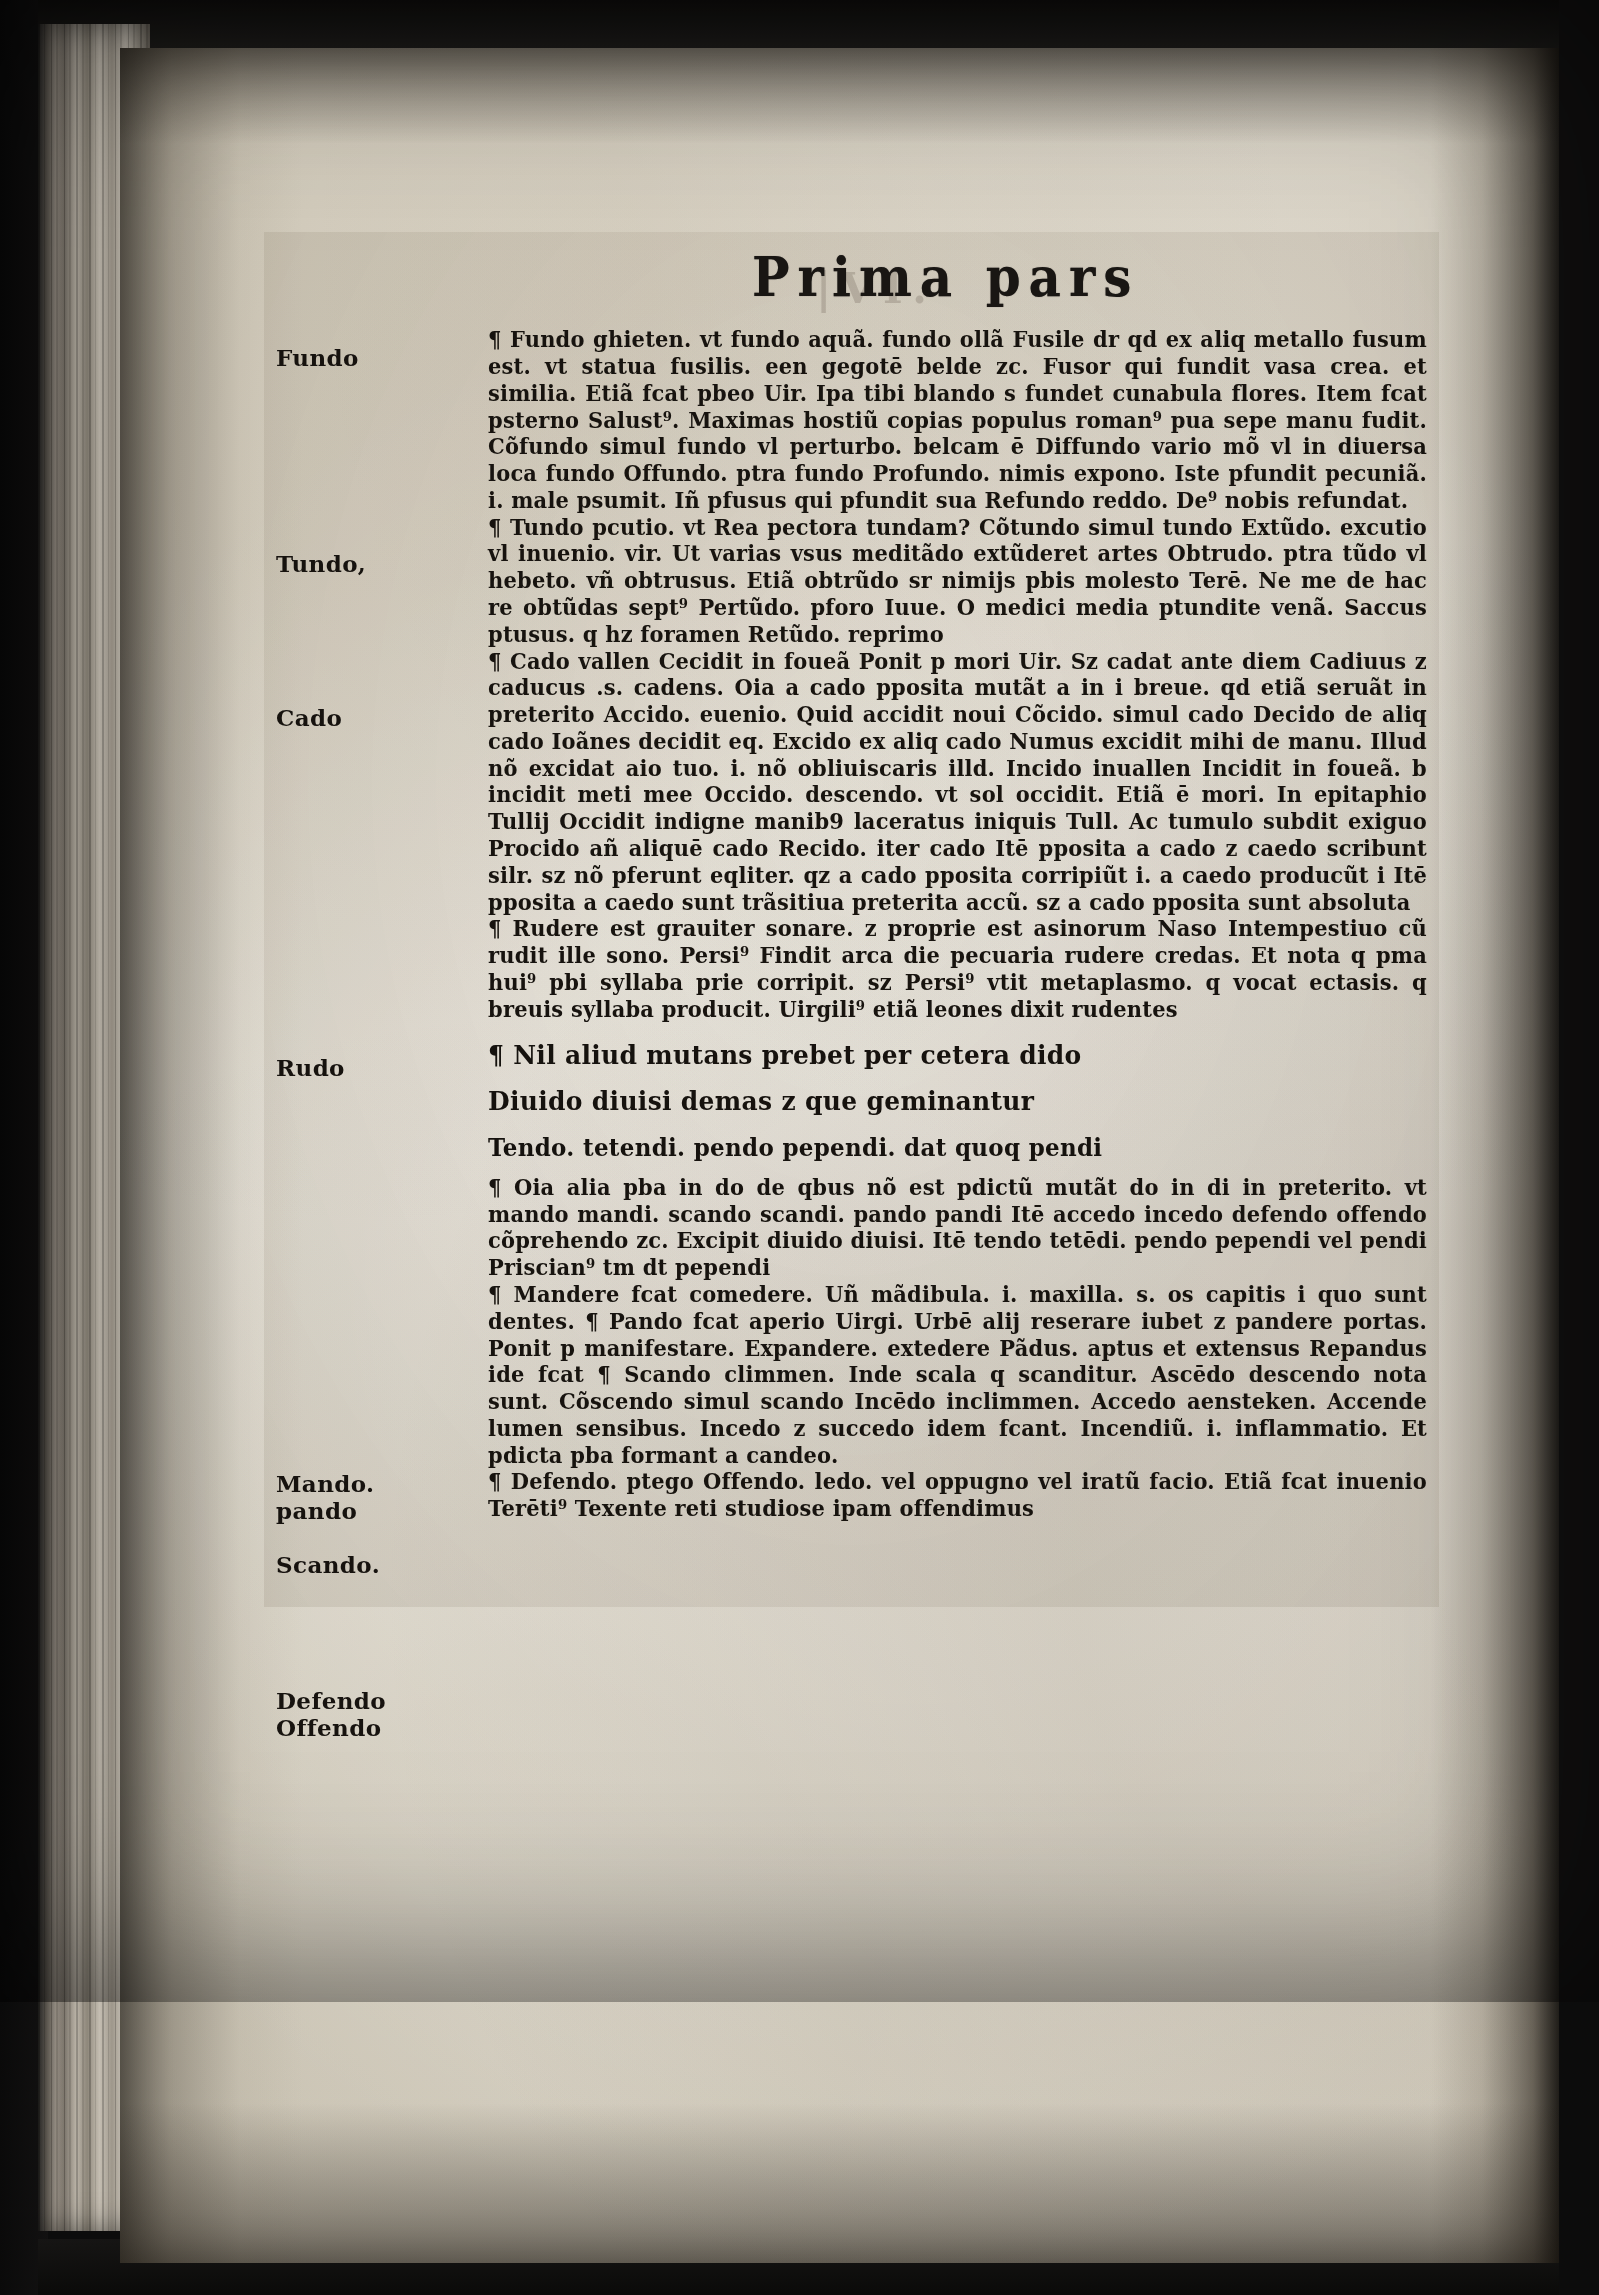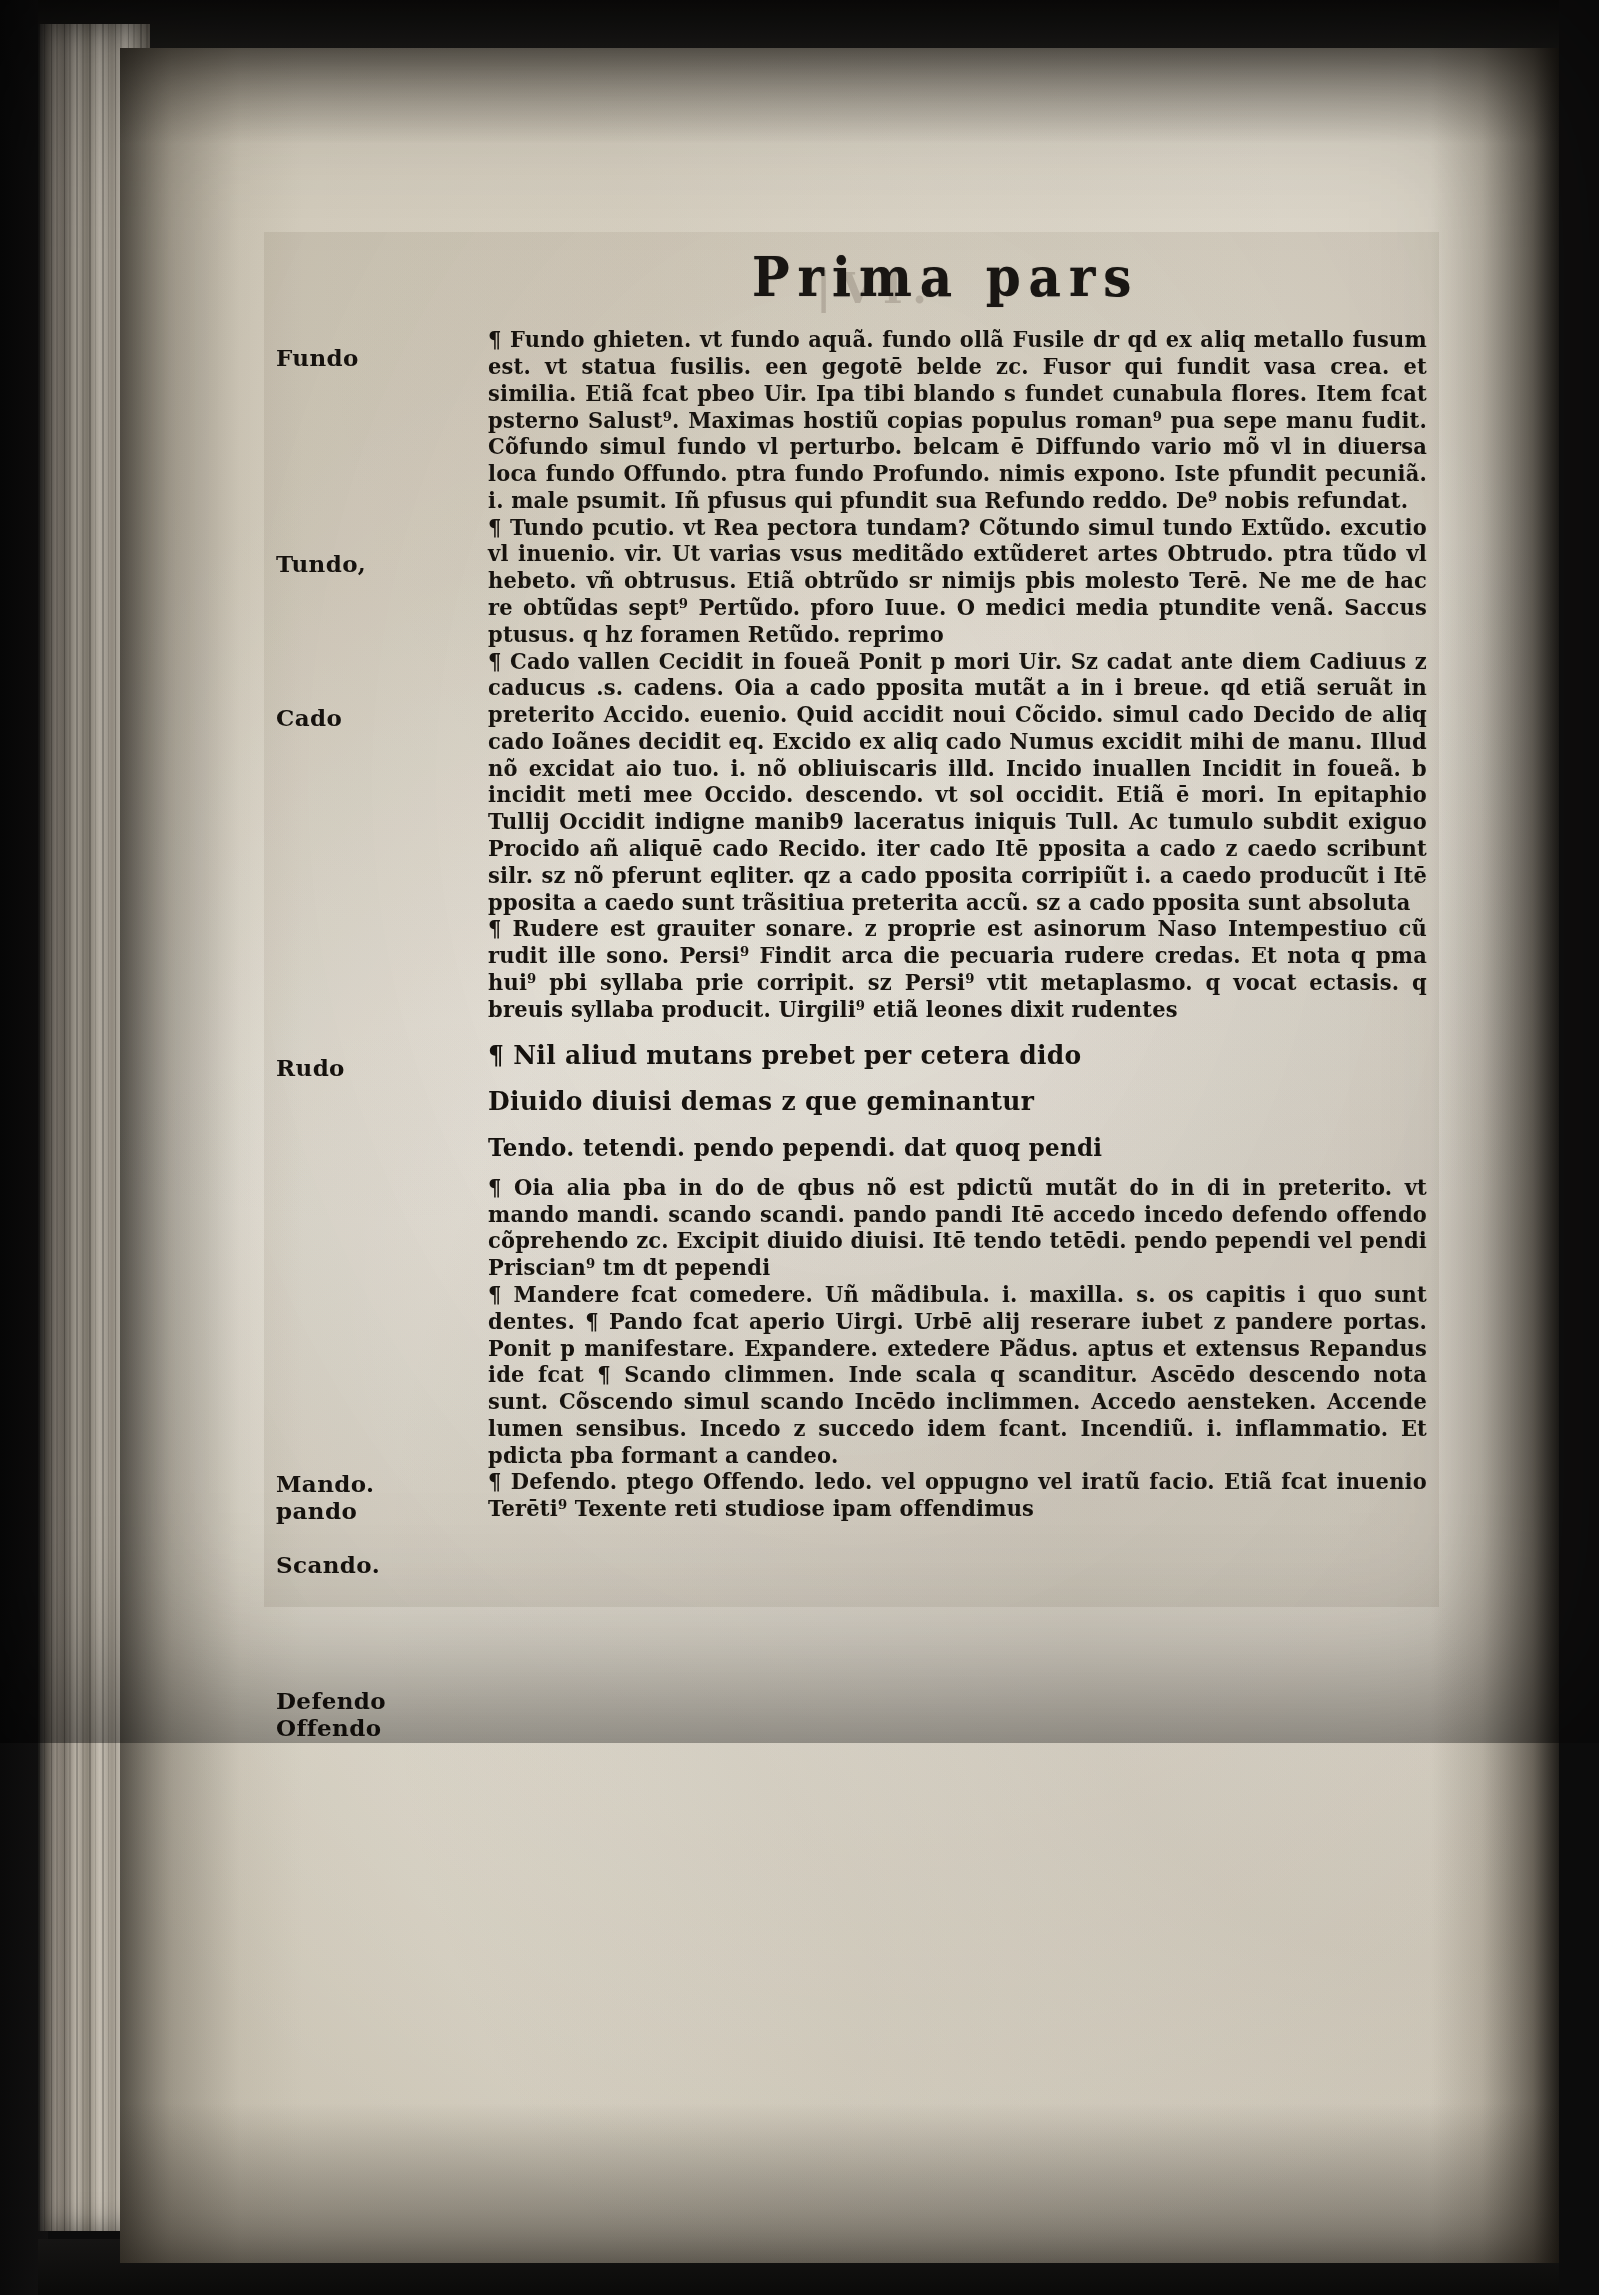--- a/index.html
+++ b/index.html
@@ -1,21 +1,21 @@
 <!DOCTYPE html>
 <html style="font-size:12.8px"><head>
 <meta charset="utf-8">
 <style>
   html,body{margin:0;padding:0;background:#0c0c0c;}
   body{
     width:1599px;height:2295px;overflow:hidden;
     font-family:"DejaVu Serif", serif;
   }
   #page{
-    position:relative;width:1599px;height:1743px;
+    position:relative;width:1599px;height:2002px;
     background:#ffffff;
   }
   
   .bg-dark{
     position:absolute;inset:0;
     background:
       linear-gradient(90deg,#191818 0%, #2a2826 3%, #1a1918 6%, #121111 10%),
       #141312;
   }
   

